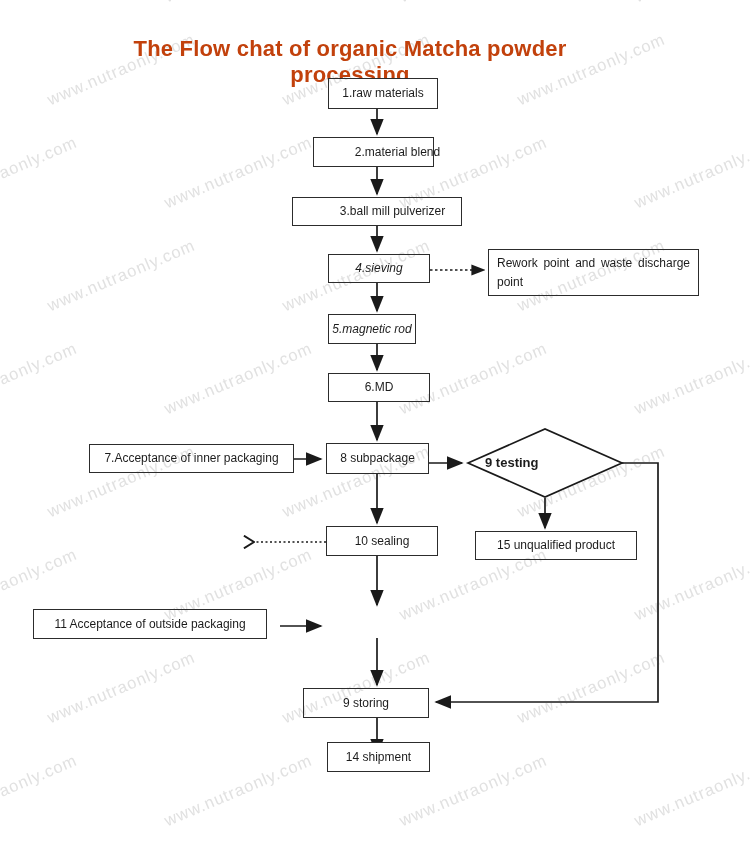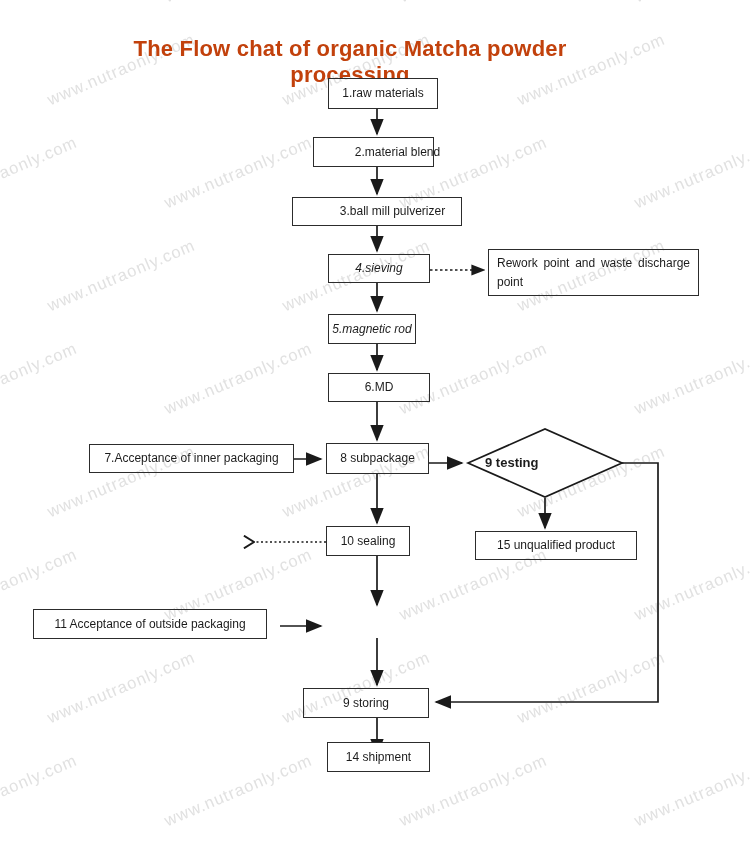--- a/index.html
+++ b/index.html
@@ -49,21 +49,21 @@
     display: block;
     text-align: justify;
     white-space: normal;
     padding: 4px 8px 0 8px;
     line-height: 19px;
   }
   .n-magnetic   { left: 328px; top: 314px; width: 88px; height: 30px; font-style: italic; }
   .n-md         { left: 328px; top: 373px; width: 102px; height: 29px; }
   .n-inner      { left: 70px;  top: 444px; width: 205px; height: 29px; margin-left: 19px; }
   .n-subpackage { left: 326px; top: 443px; width: 103px; height: 31px; }
-  .n-sealing    { left: 326px; top: 526px; width: 84px; height: 30px; }
+  .n-sealing    { left: 326px; top: 526px; width: 112px; height: 30px; }
   .n-rework     { left: 144px; top: 527px; width: 104px; height: 30px; }
   .n-unqualified{ left: 475px; top: 531px; width: 162px; height: 29px; }
   .n-outside    { left: 33px;  top: 609px; width: 234px; height: 30px; }
   .n-external   { left: 326px; top: 608px; width: 137px; height: 30px; }
   .n-storing    { left: 303px; top: 688px; width: 126px; height: 30px; }
   .n-shipment   { left: 327px; top: 742px; width: 103px; height: 30px; }
   .n-testing-label {
     position: absolute;
     left: 485px; top: 455px; width: 120px;
     font-size: 13px;

